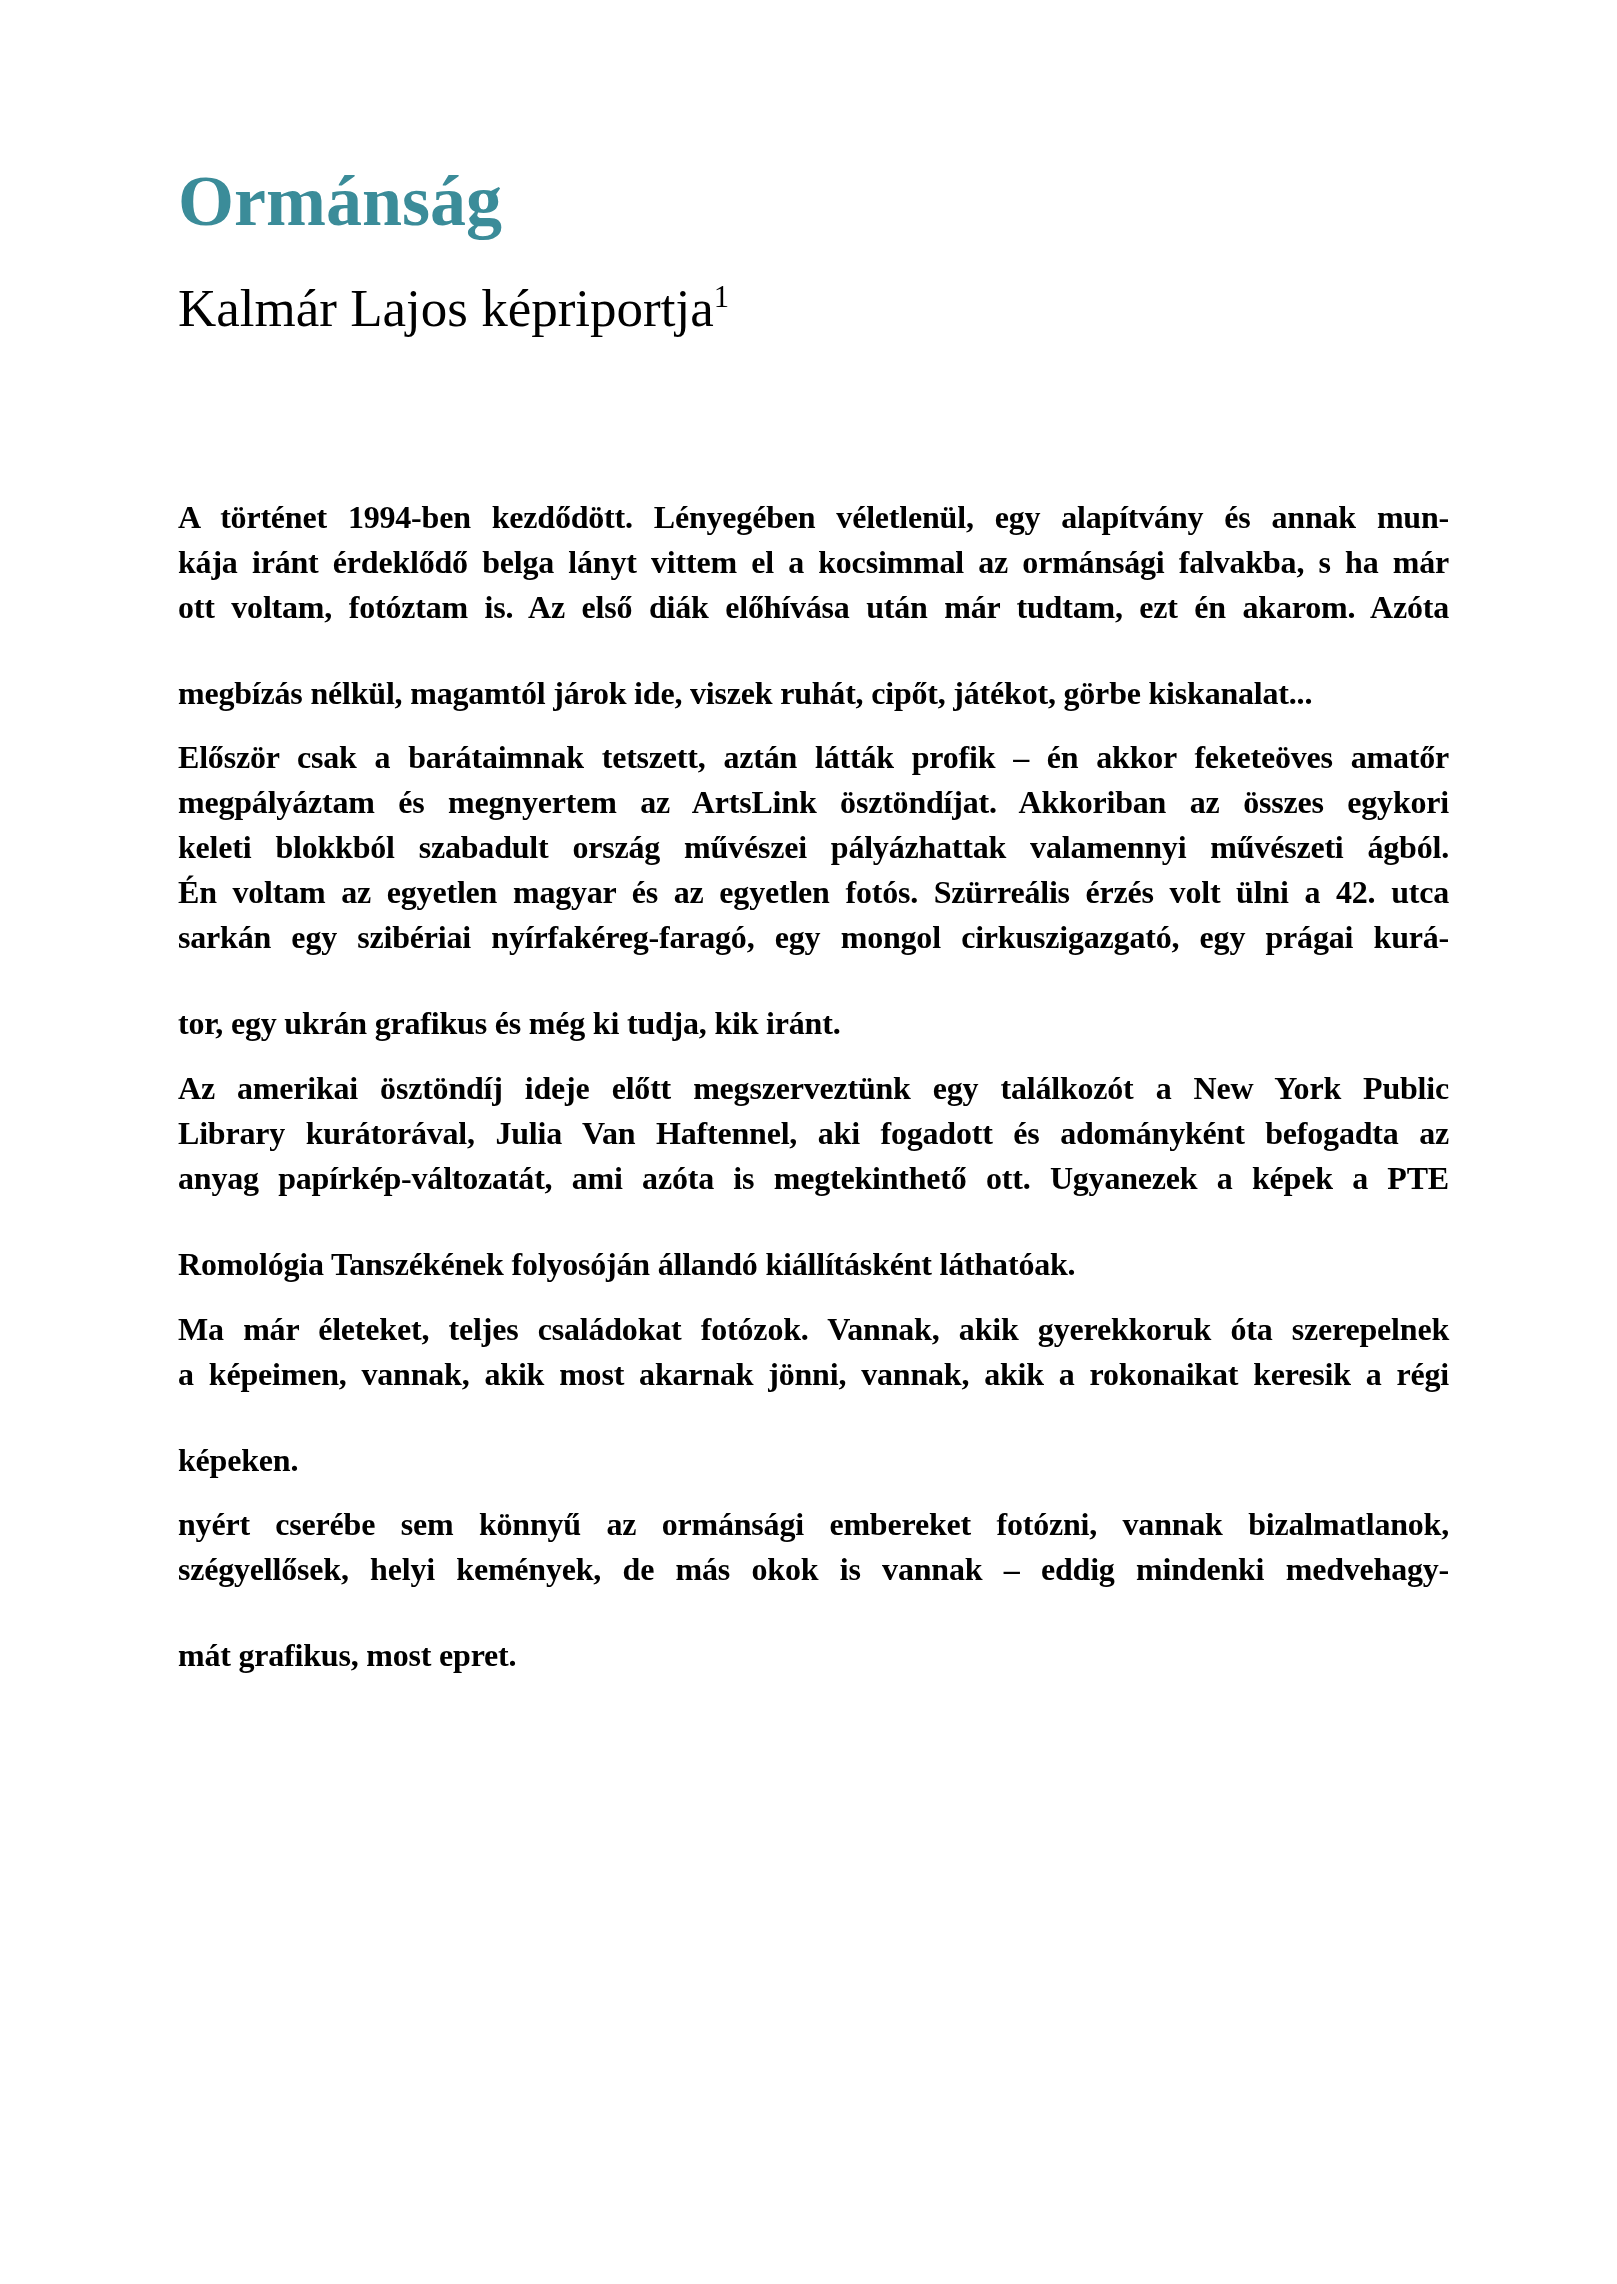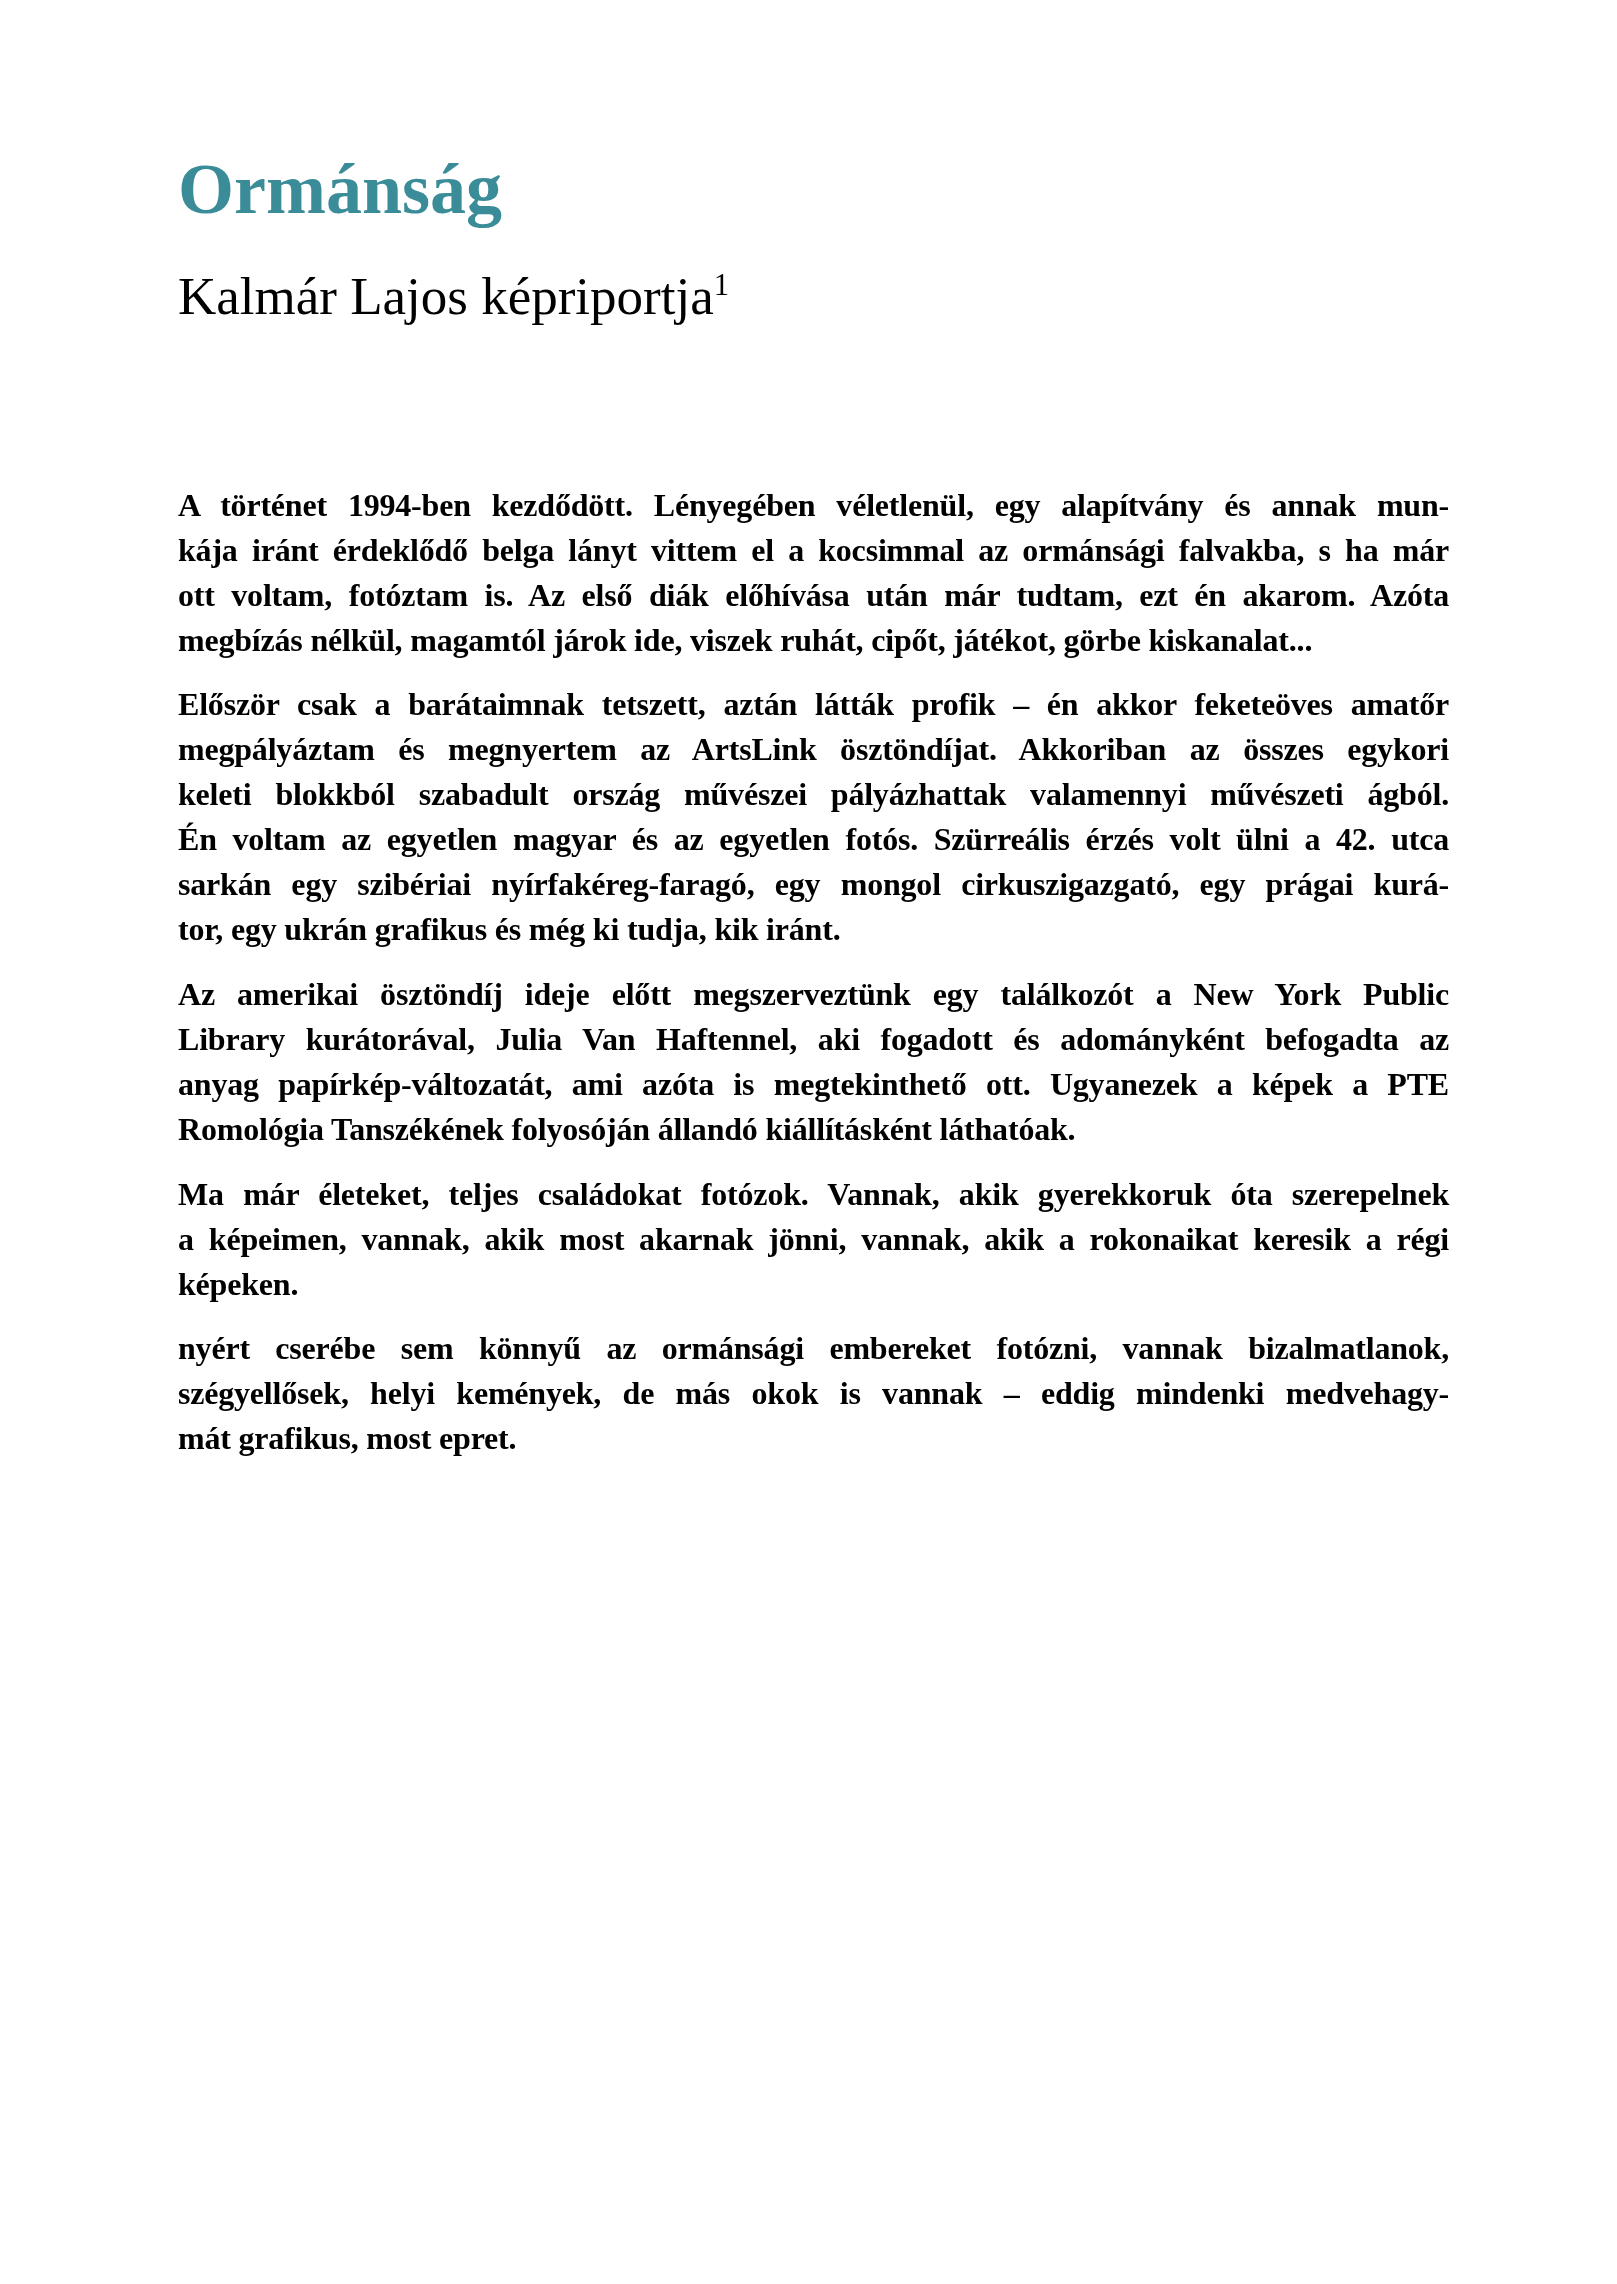--- a/index.html
+++ b/index.html
@@ -11,21 +11,21 @@
     position: relative;
     width: 1617px;
     height: 2284px;
     background: var(--page-bg, #ffffff);
     font-family: "Liberation Serif", serif;
     overflow: hidden;
   }
   .content {
     position: absolute;
     left: 178px;
-    top: 0;
+    top: 12px;
     width: 1271px;
   }
   .title {
     margin: 0;
     padding-top: 150px;
     font-size: 72px;
     line-height: 1.1;
     font-weight: bold;
     color: var(--title-color, #3b8c99);
     letter-spacing: 0;
@@ -53,20 +53,21 @@
     margin: 0 0 19.6px 0;
     font-weight: bold;
   }
   .line {
     display: block;
     text-align: justify;
     text-align-last: justify;
   }
   .line.last {
     text-align-last: left;
+    margin-top: 41px;
   }
 </style>
 </head>
 <body>
 
 <div class="page">
   <div class="content">
 
     <h1 class="title">Ormánság</h1>
 

